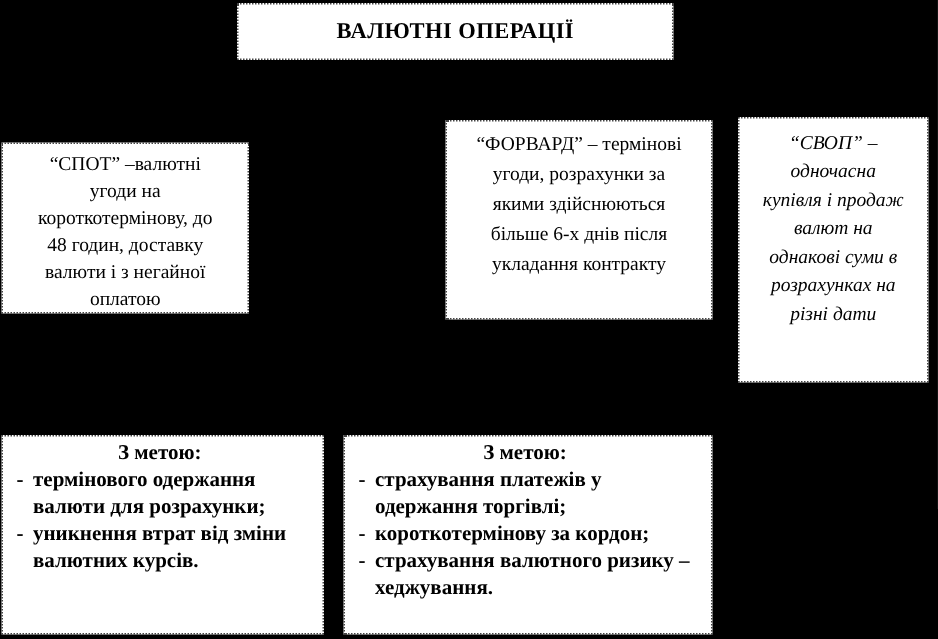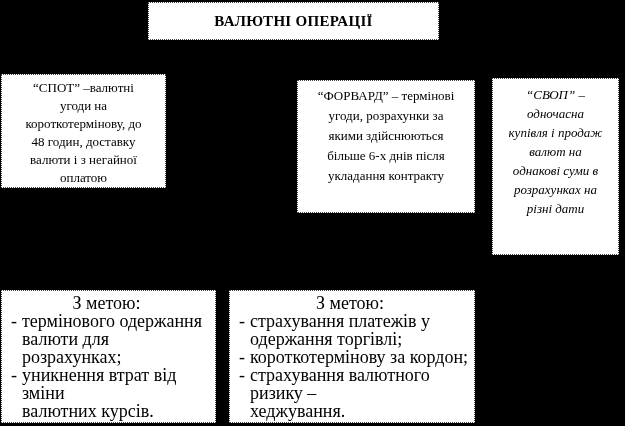--- a/index.html
+++ b/index.html
@@ -17,35 +17,35 @@
     border: 1px dotted #444444;
     box-sizing: border-box;
     color: #000000;
   }
   .center-text {
     text-align: center;
     white-space: pre-line;
     font-size: 13px;
   }
   .title-box {
-    left: 148px; top: 2px; width: 291px; height: 38px;
+    left: 158px; top: 2px; width: 291px; height: 38px;
     display: flex; align-items: center; justify-content: center;
   }
   .title-text {
     font-weight: bold;
     font-size: 15px;
     letter-spacing: 0.3px;
     text-align: center;
   }
-  .spot-box   { left: 1px;   top: 74px; width: 165px; height: 114px; padding: 4px 6px 0; line-height: 18px; }
+  .spot-box   { left: 1px;   top: 95px; width: 165px; height: 114px; padding: 4px 6px 0; line-height: 18px; }
   .forward-box{ left: 297px; top: 80px; width: 178px; height: 133px; padding: 5px 6px 0; line-height: 20px; }
   .swap-box   { left: 492px; top: 78px; width: 127px; height: 177px; padding: 6px 4px 0; line-height: 19px; font-style: italic; }
   .goals-left { left: 1px;   top: 290px; width: 215px; height: 133px; }
   .goals-mid  { left: 229px; top: 290px; width: 246px; height: 133px; }
-  .goals-box  { font-size: 18px; line-height: 18px; padding: 3px 4px 0 0; }
+  .goals-box  { font-size: 14px; line-height: 18px; padding: 3px 4px 0 0; font-weight: bold; }
   .goal-heading { text-align: center; margin-bottom: 0px; }
   .goal-row { display: flex; align-items: flex-start; }
   .goal-dash { flex: 0 0 auto; width: 20px; padding-left: 9px; box-sizing: border-box; }
   .goal-text { flex: 1 1 auto; white-space: pre-line; }
 </style>
 </head>
 <body>
 
 <div class="stage">
 
@@ -72,21 +72,21 @@
 валют на
 однакові суми в
 розрахунках на
 різні дати</div>
 
   <div class="box goals-left goals-box">
     <div class="goal-heading">З метою:</div>
     <div class="goal-row">
       <span class="goal-dash">-</span>
       <span class="goal-text">термінового одержання
-валюти для розрахунках;</span>
+валюти для розрахунки;</span>
     </div>
     <div class="goal-row">
       <span class="goal-dash">-</span>
       <span class="goal-text">уникнення втрат від зміни
 валютних курсів.</span>
     </div>
   </div>
 
   <div class="box goals-mid goals-box">
     <div class="goal-heading">З метою:</div>

